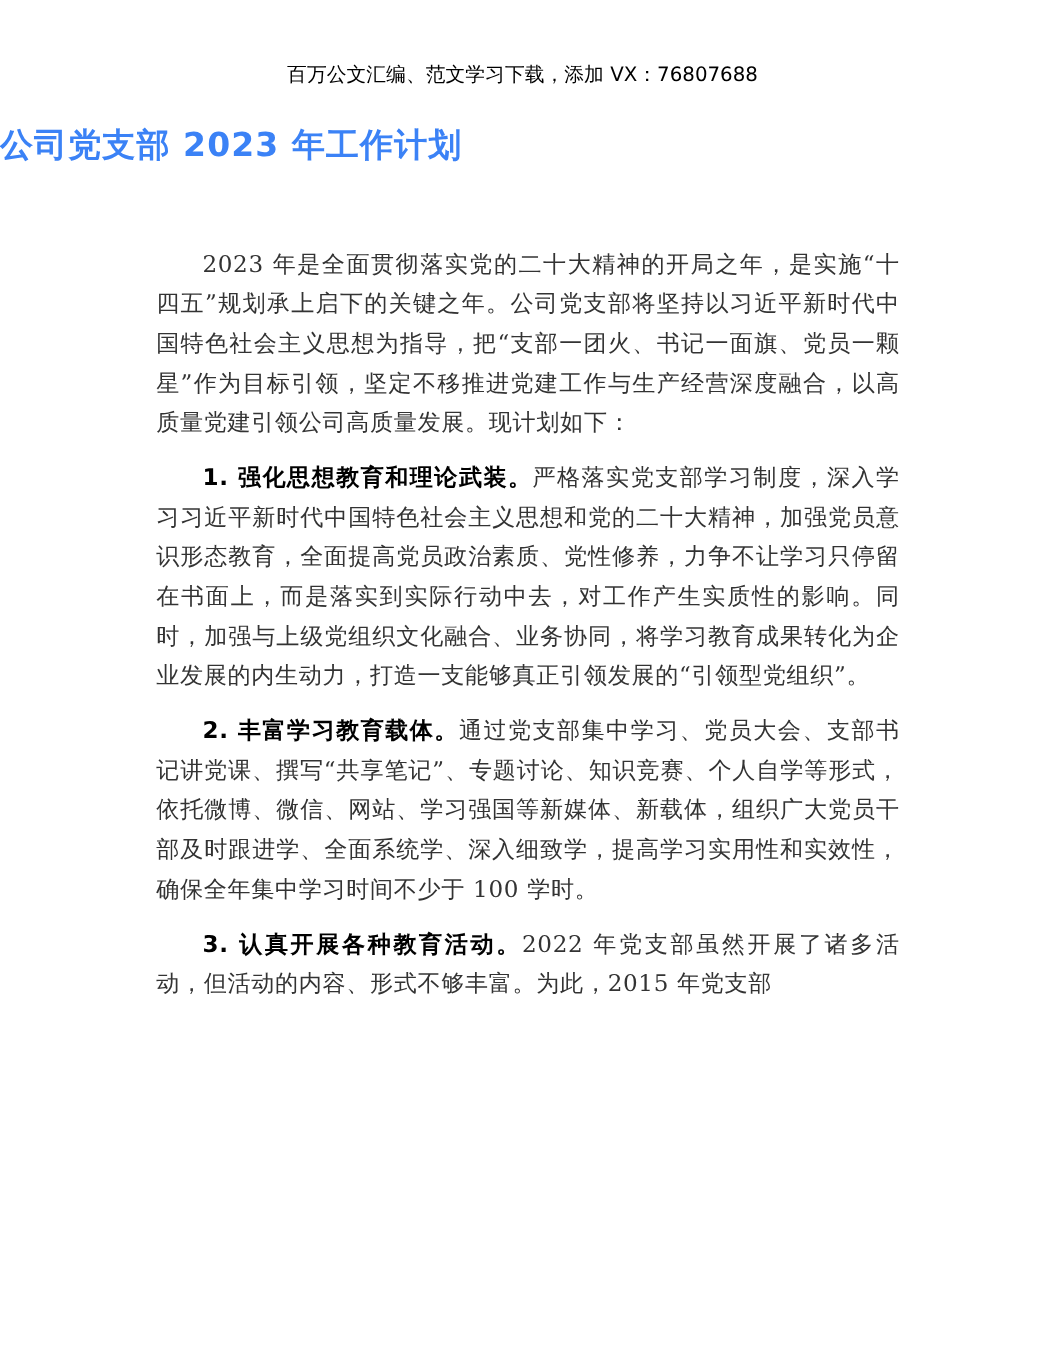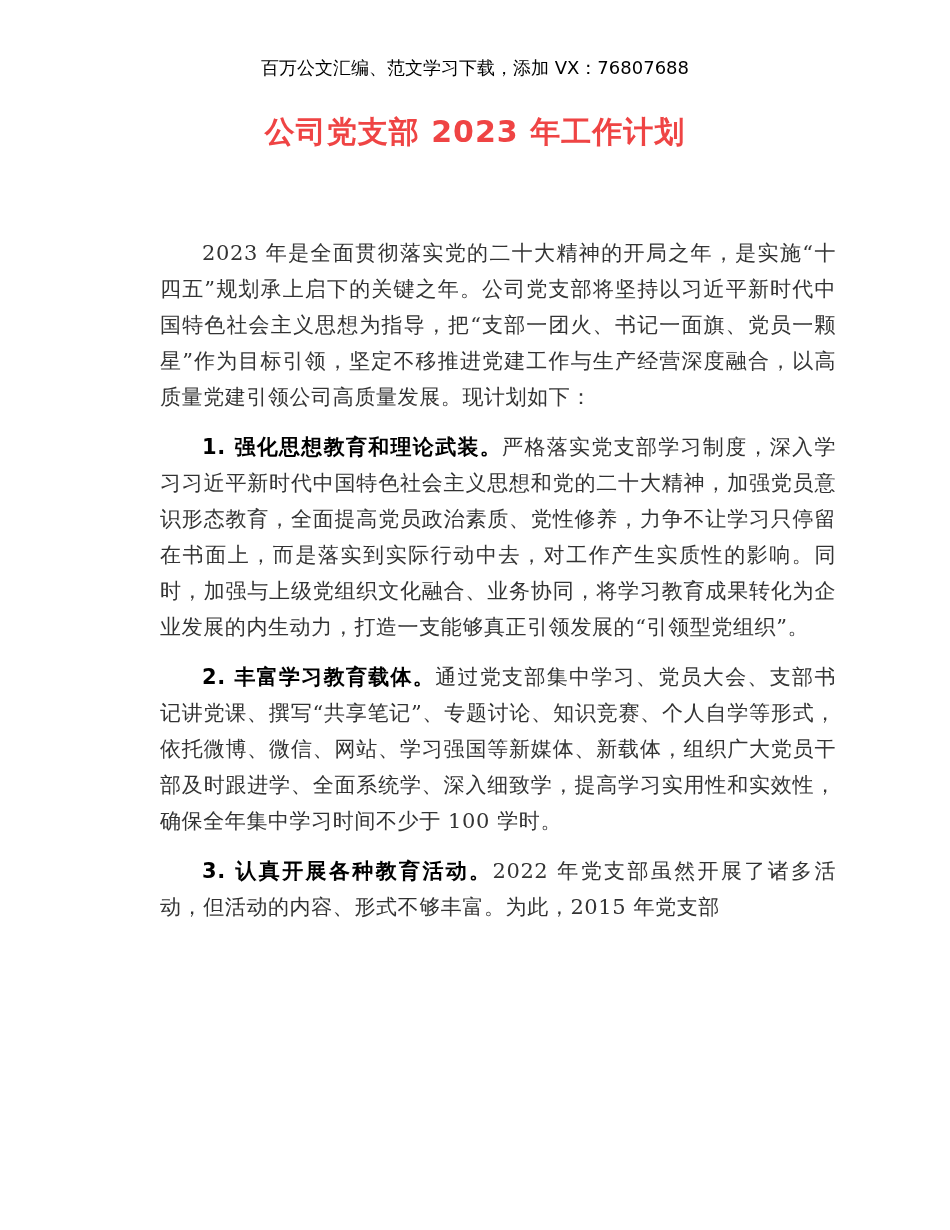--- a/index.html
+++ b/index.html
@@ -24,33 +24,32 @@
       font-family: "DejaVu Sans", "Liberation Sans", sans-serif;
       font-size: 18px;
       color: #000000;
       letter-spacing: 0px;
     }
     .doc-title {
       position: absolute;
       top: 112px;
       left: 0;
       width: 950px;
-      text-align: center;
+      text-align: left;
       font-family: "DejaVu Sans", "Liberation Sans", sans-serif;
       font-weight: bold;
       font-size: 30px;
-      color: #ef4444;
+      color: #3b82f6;
       letter-spacing: 1px;
     }
     .doc-body {
       position: absolute;
       top: 222px;
-      left: 160px;
+      left: 142px;
       width: 676px;
-      margin-top: 13px;
     }
     .para {
       margin: 0 0 14px 0;
       font-size: 21px;
       line-height: 36px;
       text-indent: 42px;
       text-align: justify;
       letter-spacing: 0.6px;
       color: #333333;
     }

